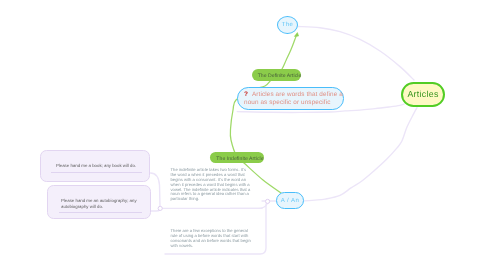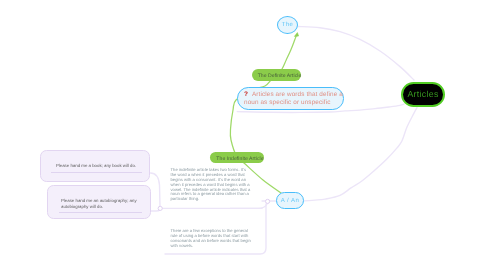--- a/index.html
+++ b/index.html
@@ -3,21 +3,21 @@
 <meta charset="utf-8">
 <style>
   html,body{margin:0;padding:0;}
   body{width:486px;height:270px;background:#ffffff;font-family:"Liberation Sans",sans-serif;overflow:hidden;position:relative;-webkit-font-smoothing:antialiased;text-rendering:geometricPrecision;}
   #canvas{position:absolute;left:0;top:0;width:486px;height:270px;transform:translateZ(0);}
   svg#links{position:absolute;left:0;top:0;width:486px;height:270px;pointer-events:none;}
 
   .node{position:absolute;box-sizing:border-box;display:flex;align-items:center;justify-content:center;}
   .lbl,.ctext,.ptext,.plaintext{will-change:opacity;}
 
-  #root-node{left:401px;top:81.5px;width:44px;height:25.5px;border:2.4px solid #52cd24;background:#000000;border-radius:13px;}
+  #root-node{left:401px;top:81.5px;width:44px;height:25.5px;border:2.4px solid #52cd24;background:#fef9c3;border-radius:13px;}
   #root-node .lbl{color:#37951f;font-size:8.8px;letter-spacing:.3px;}
 
   .branch{border:1.7px solid #49bdfa;background:#e7f5fd;}
   #branch-the{left:277px;top:16px;width:21px;height:18px;border-radius:50%;}
   #branch-aan{left:276px;top:192px;width:28px;height:17px;border-radius:9px;}
   .branch .lbl{color:#63c6f7;font-size:6px;letter-spacing:.45px;}
 
   .greenlabel{background:#8bcc4a;border-radius:6px;}
   #lbl-definite{left:252px;top:69px;width:49px;height:12px;}
   #lbl-indefinite{left:210px;top:152px;width:54px;height:11px;}

